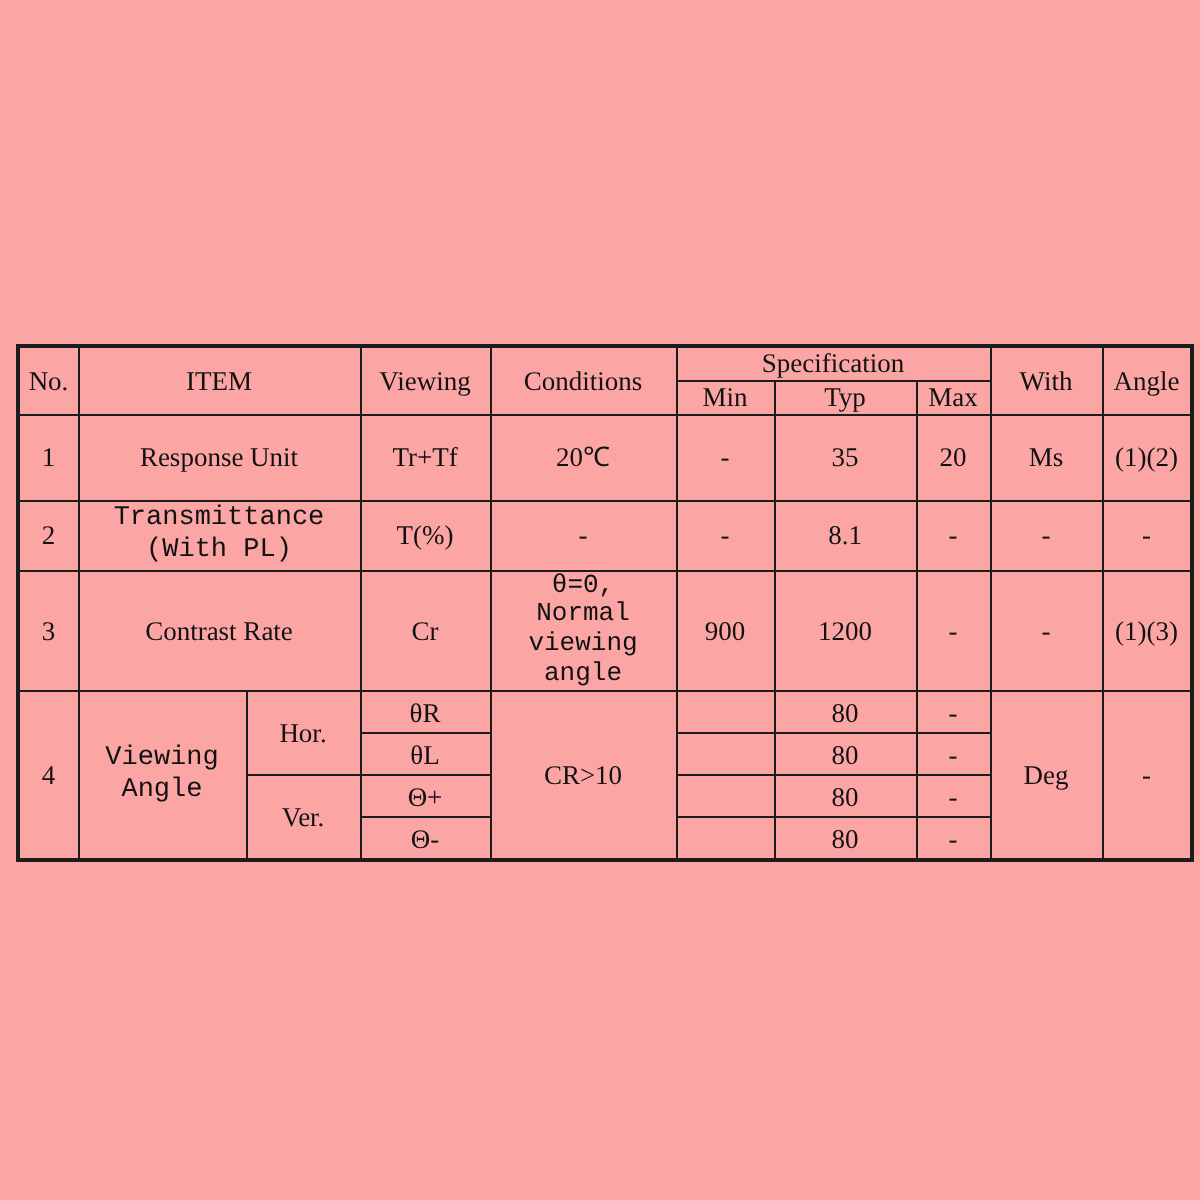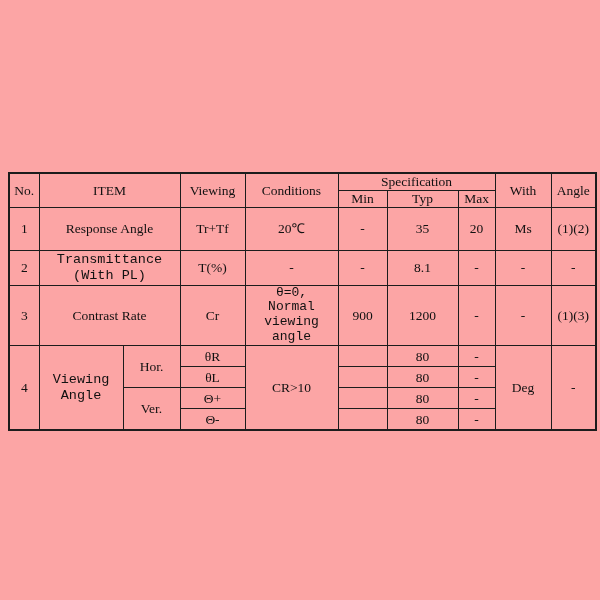--- a/index.html
+++ b/index.html
@@ -74,21 +74,21 @@
       <td rowspan="2">Angle</td>
     </tr>
     <tr class="hrow-bottom">
       <td>Min</td>
       <td>Typ</td>
       <td>Max</td>
     </tr>
 
     <tr class="r1">
       <td>1</td>
-      <td colspan="2">Response Angle</td>
+      <td colspan="2">Response Unit</td>
       <td>Tr+Tf</td>
       <td>20℃</td>
       <td>-</td>
       <td>35</td>
       <td>20</td>
       <td>Ms</td>
       <td>(1)(2)</td>
     </tr>
 
     <tr class="r2">

